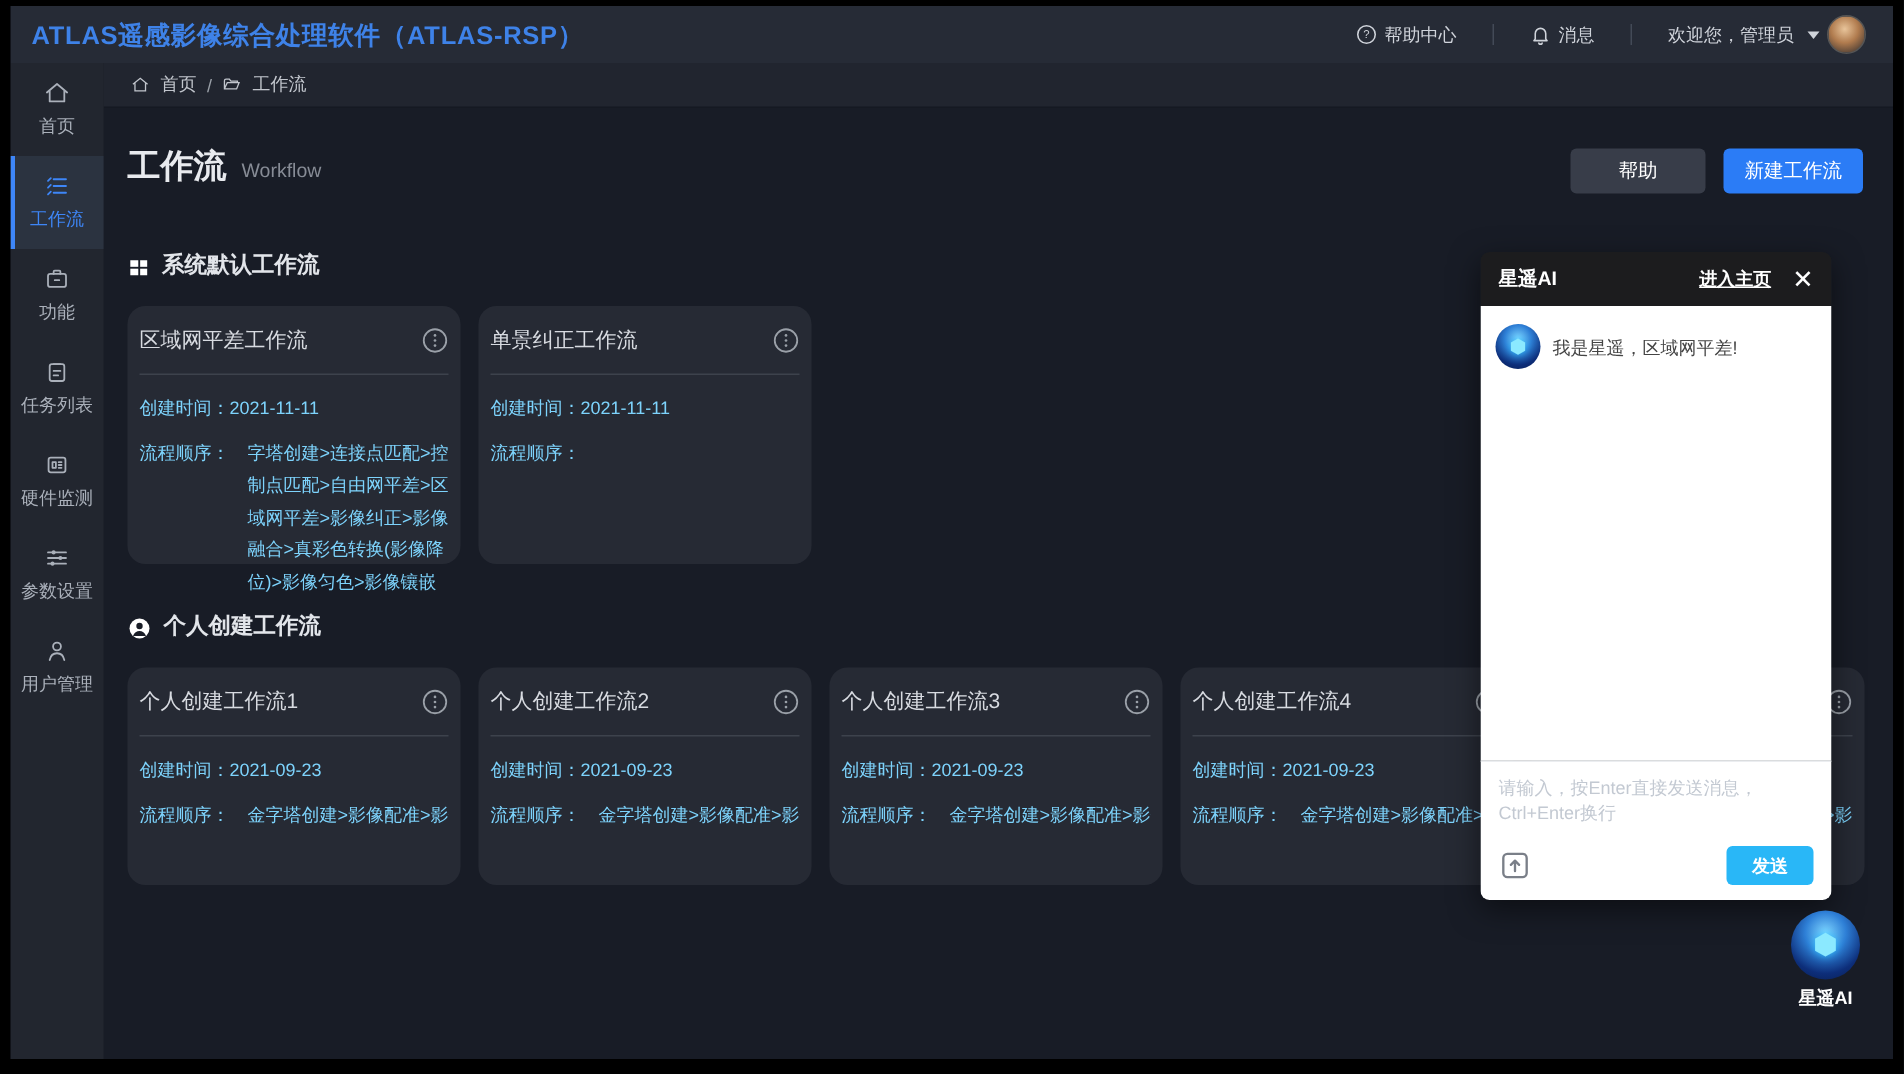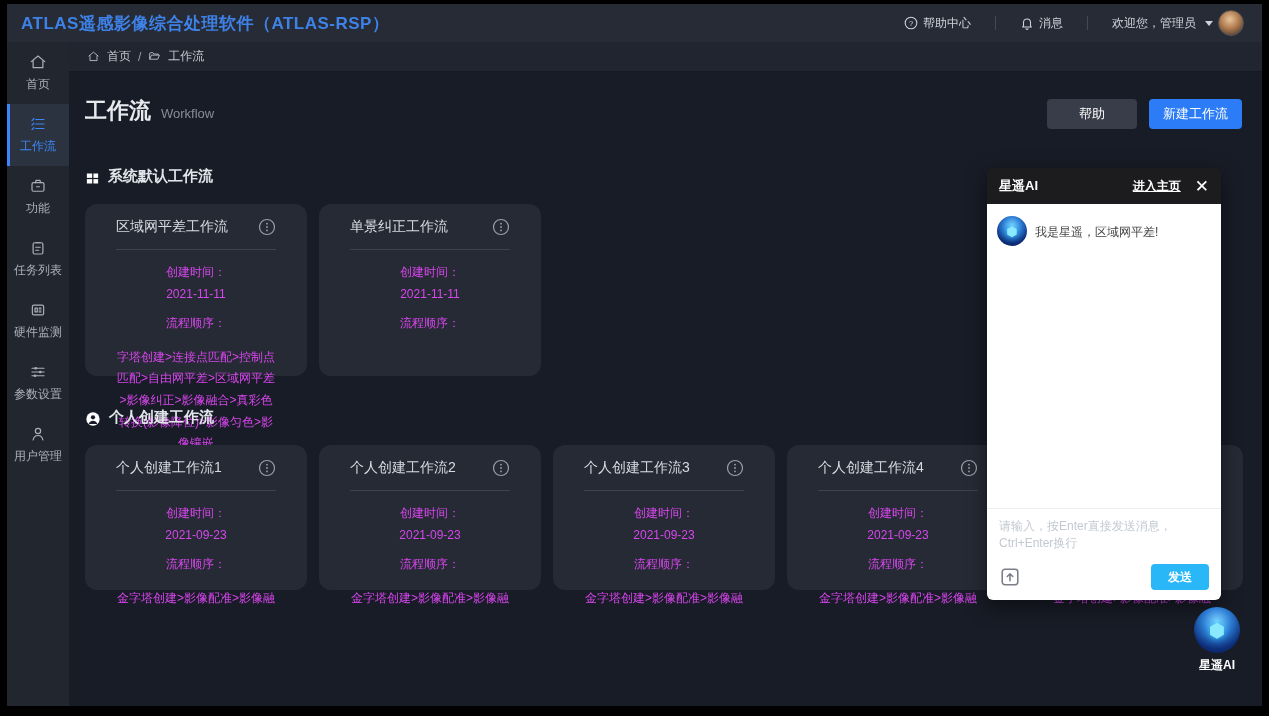--- a/index.html
+++ b/index.html
@@ -46,28 +46,28 @@
   .btn { height:30px; border:none; border-radius:4px; font-size:13px; color:#fff; cursor:pointer;
     font-family:inherit; }
   .btn-gray { background:#383d49; padding:0 32px; }
   .btn-blue { background:#2b7cf6; padding:0 14px; }
 
   .sect-head { display:flex; align-items:flex-end; gap:8px; color:#e2e5ea; font-size:15px; font-weight:bold; }
   .sect-head.sys { margin-top:38px; }
   .sect-head.per { margin-top:32px; }
 
   .cards-row { display:flex; gap:12px; margin-top:18px; }
-  .card { width:222px; background:#262a34; border-radius:12px; padding:14px 31px; flex-shrink:0;text-align:center; }
+  .card { width:222px; background:#262a34; border-radius:12px; padding:14px 8px; flex-shrink:0; }
   .card.tall { height:172px; }
   .card.short { height:145px; }
   .card-head { display:flex; align-items:center; justify-content:space-between; }
   .card-title { color:#d8dbe1; font-size:14px; }
   .more-icon { width:18px; height:18px; cursor:pointer; flex-shrink:0; }
   .card-divider { height:1px; background:#3d424c; margin:13px 0 12px; }
-  .card-line { display:flex; color:#d946ef; font-size:12px; line-height:1.8;flex-direction:column; }
+  .card-line { display:flex; color:#7dd3fc; font-size:12px; line-height:1.8; }
   .card-line .lbl { flex-shrink:0; }
   .card-line .val { flex:1; min-width:0; }
   .card-line.clip .val { white-space:nowrap; overflow:hidden; }
   .card-line + .card-line { margin-top:8px;gap:12px; }
 
   
   .chat { position:absolute; top:164px; right:41px; width:234px; height:432px; border-radius:6px;
     overflow:hidden; z-index:20; box-shadow:0 6px 20px rgba(0,0,0,.5); display:flex; flex-direction:column; }
   .chat-head { height:36px; background:#1c1c1e; display:flex; align-items:center; padding:0 12px; flex-shrink:0; }
   .chat-title { color:#fff; font-size:13px; font-weight:bold; }

